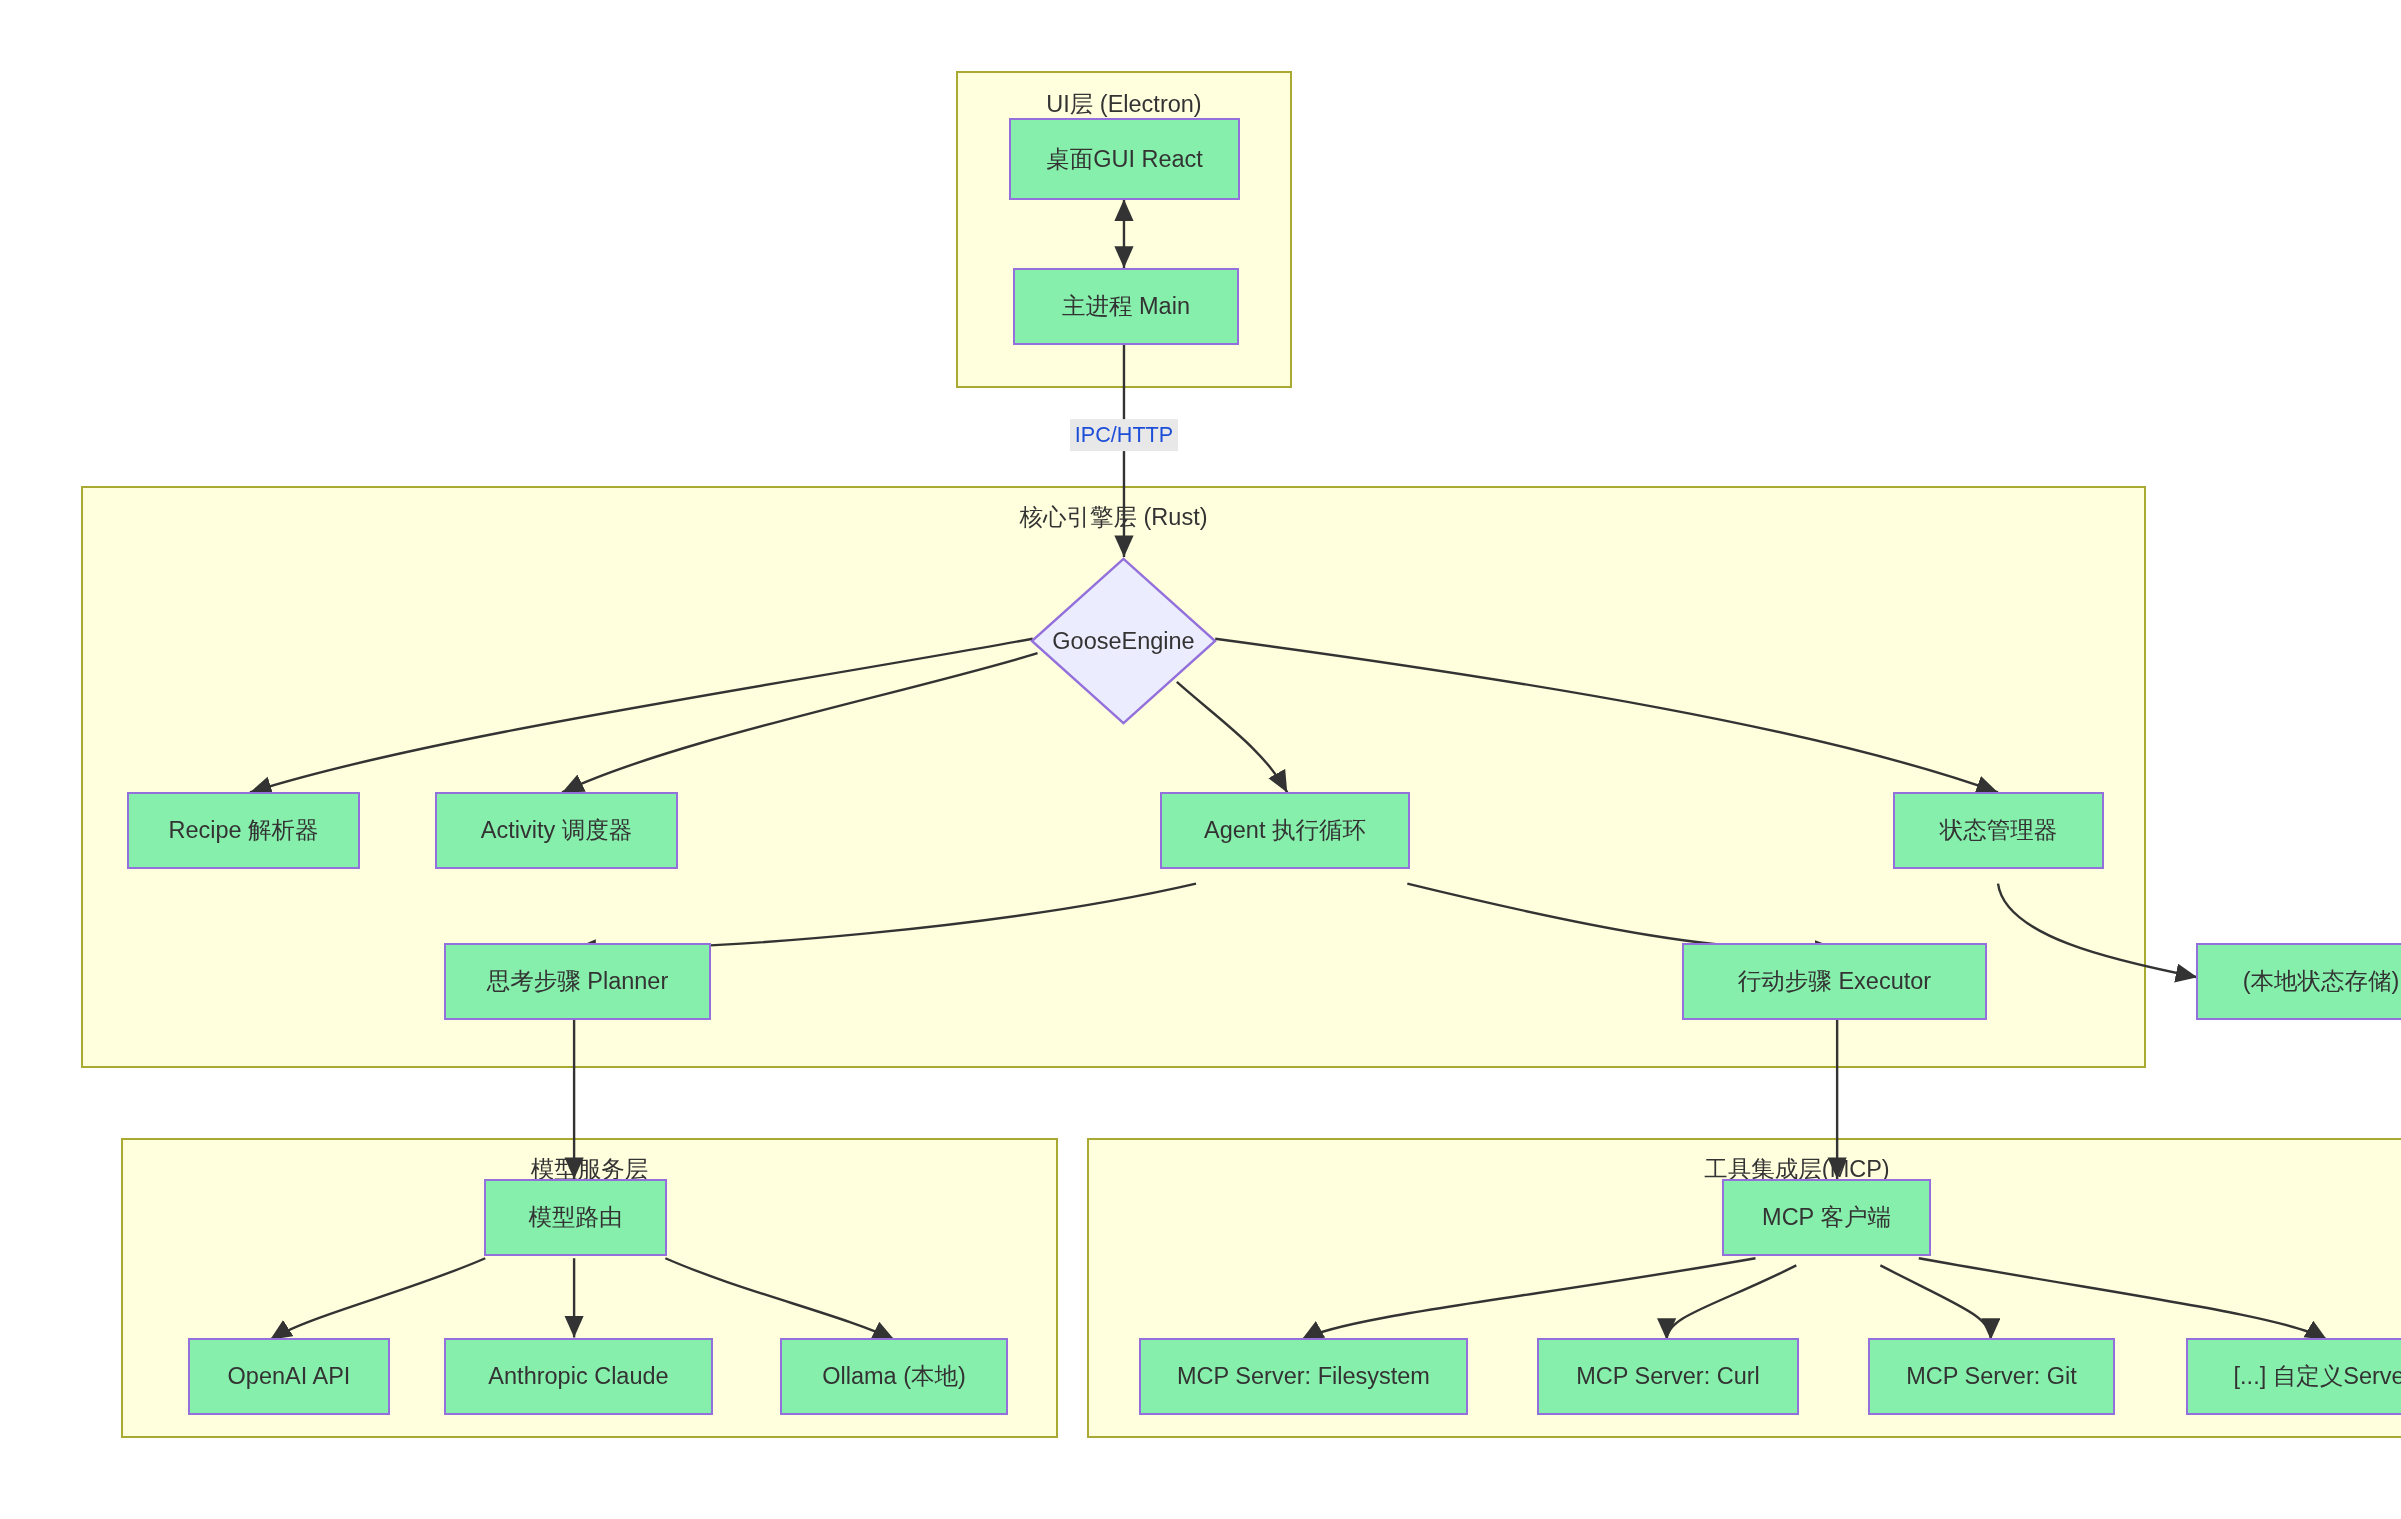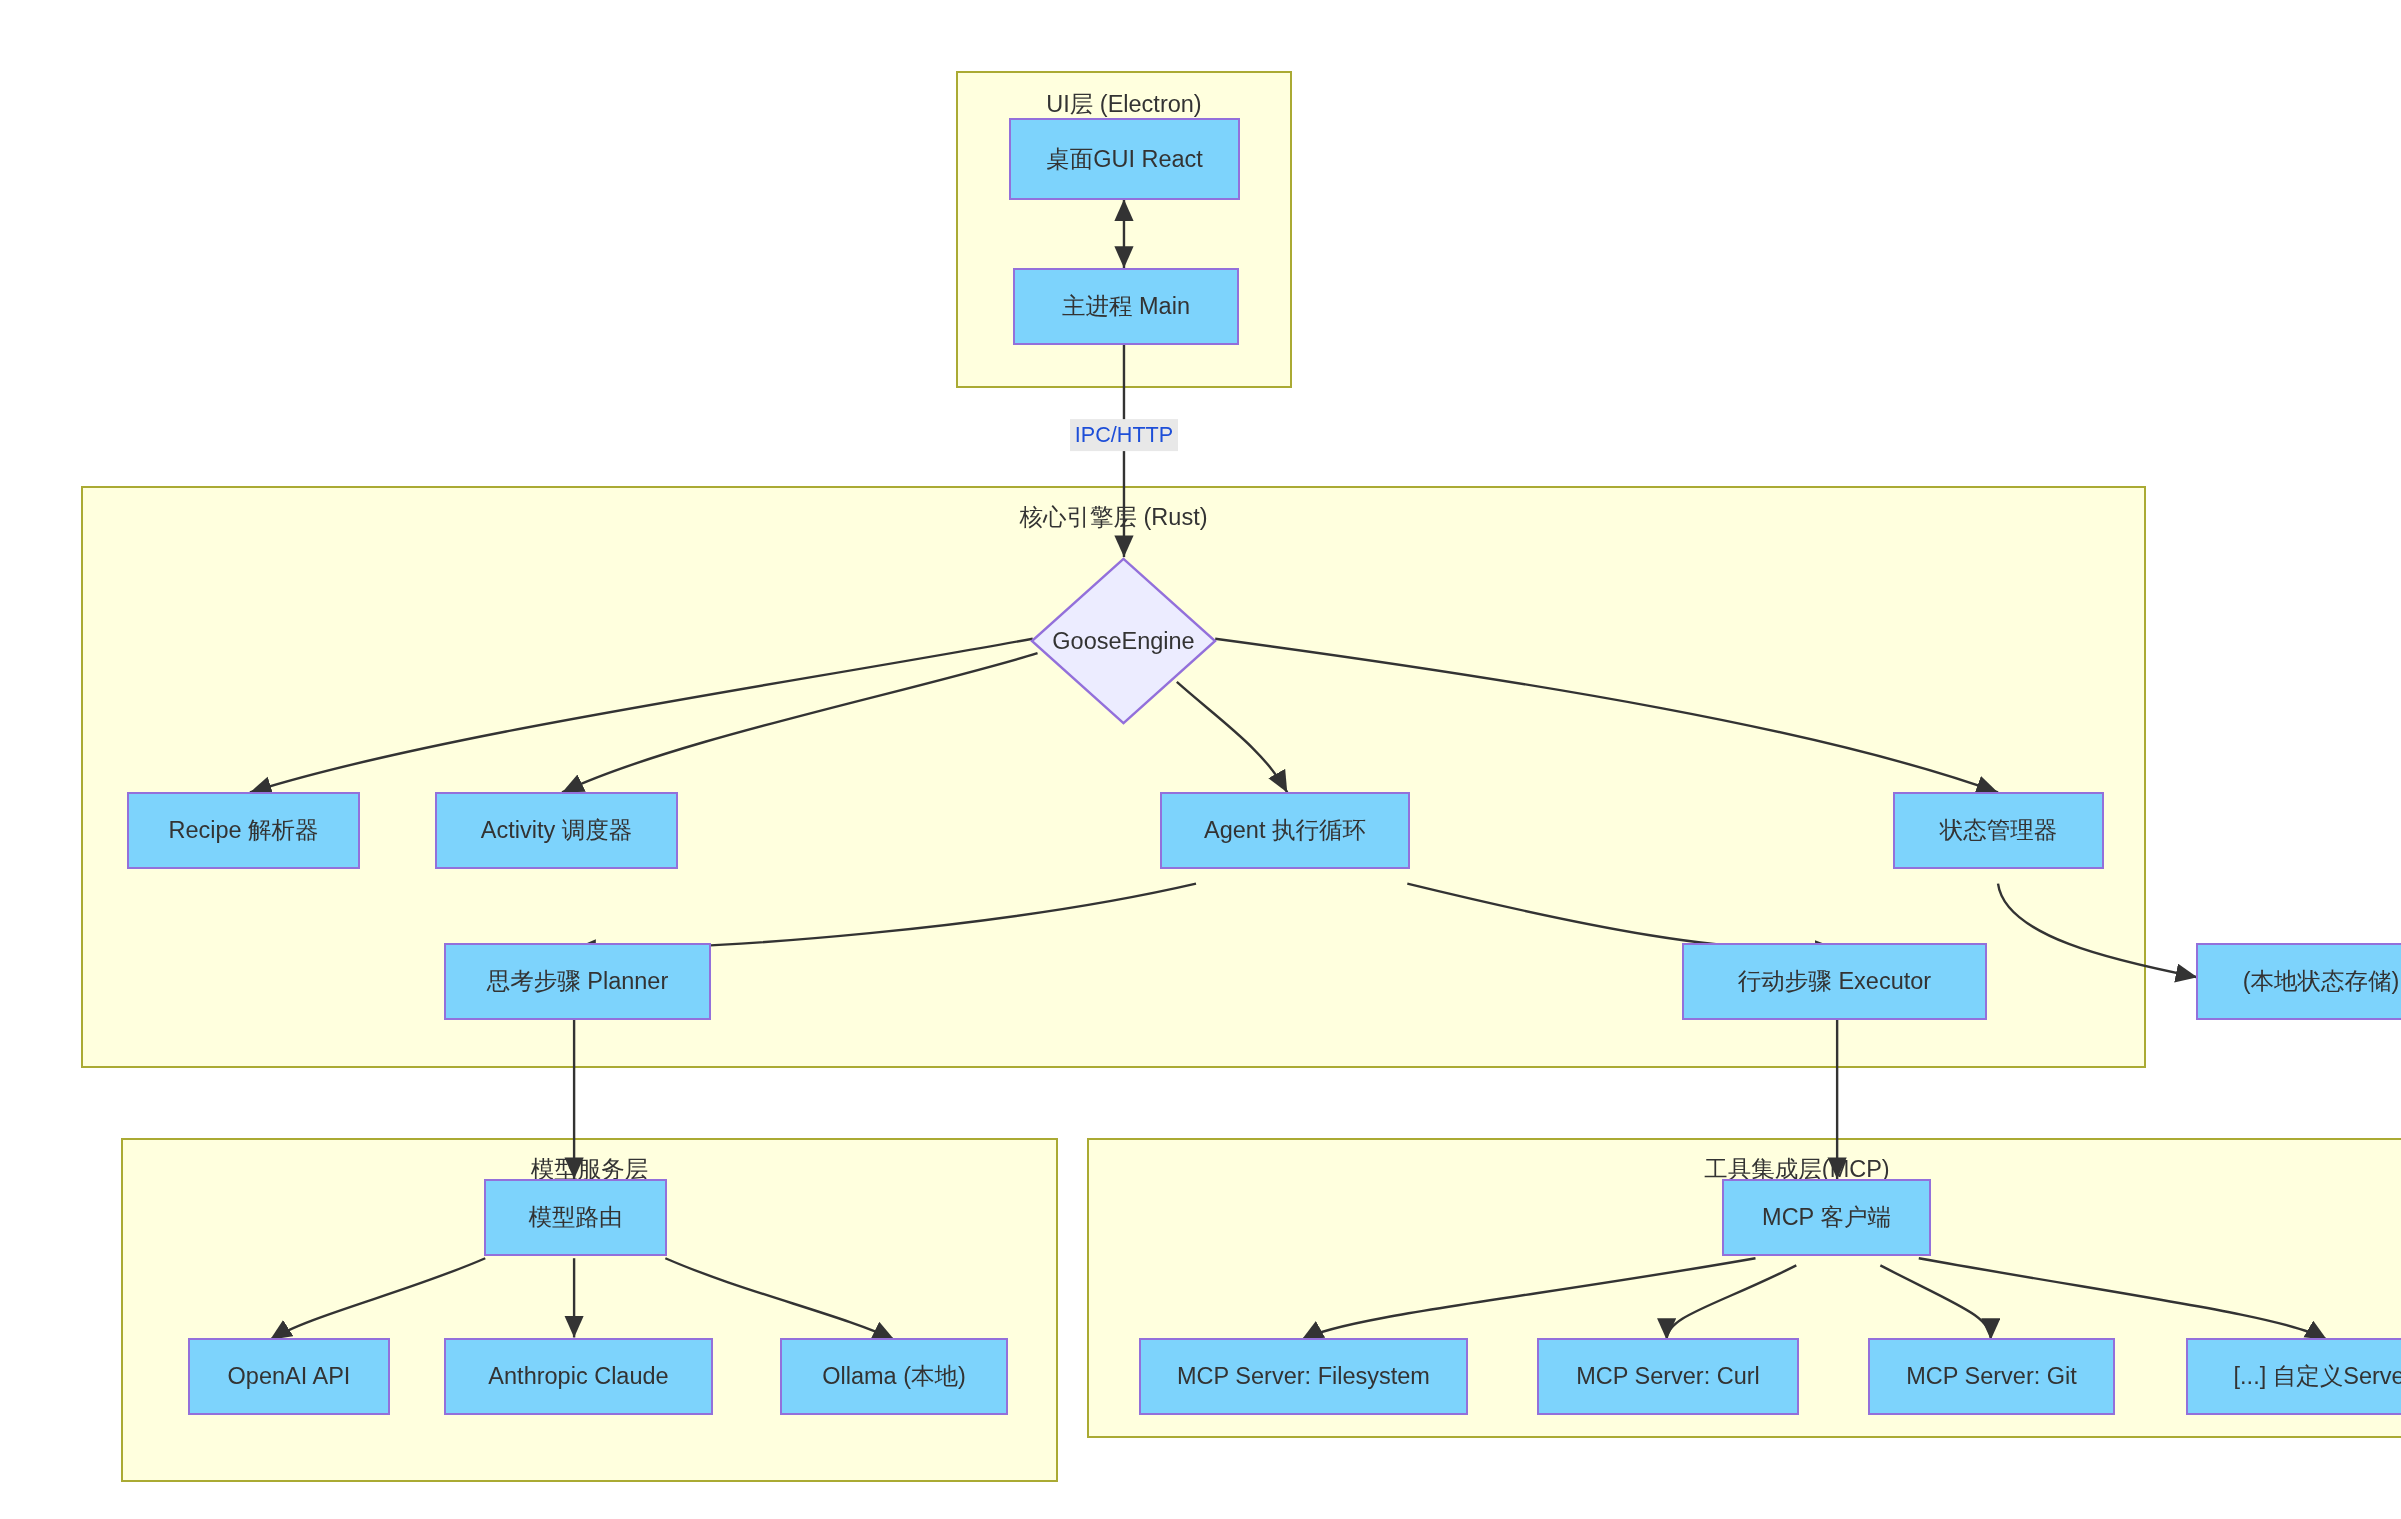--- a/index.html
+++ b/index.html
@@ -35,21 +35,21 @@
     position: absolute;
     left: 0;
     right: 0;
     text-align: center;
     font-size: 23.5px;
     color: #333333;
     white-space: nowrap;
   }
   .node {
     position: absolute;
-    background: #7dd3fc;
+    background: #86efac;
     border: 2.4px solid #9370db;
     box-sizing: border-box;
     display: flex;
     align-items: center;
     justify-content: center;
     font-size: 23.5px;
     color: #333333;
     text-align: center;
     line-height: 1.2;
     white-space: nowrap;
@@ -89,21 +89,21 @@
 <div id="canvas">
 
   <div class="subgraph" style="left:956px; top:71px; width:336px; height:317px;">
     <div class="subgraph-title" style="top:15.4px;">UI层 (Electron)</div>
   </div>
 
   <div class="subgraph" style="left:81px; top:486px; width:2065px; height:582px;">
     <div class="subgraph-title" style="top:13.4px;">核心引擎层 (Rust)</div>
   </div>
 
-  <div class="subgraph" style="left:121px; top:1138px; width:937px; height:344px;">
+  <div class="subgraph" style="left:121px; top:1138px; width:937px; height:300px;">
     <div class="subgraph-title" style="top:13.4px;">模型服务层</div>
   </div>
 
   <div class="subgraph" style="left:1087px; top:1138px; width:1420px; height:300px;">
     <div class="subgraph-title" style="top:13.4px;">工具集成层(MCP)</div>
   </div>
 
   <svg class="layer" viewBox="0 0 5386 3163" xmlns="http://www.w3.org/2000/svg">
     <defs>
       <marker id="arrowEnd" markerWidth="12" markerHeight="12" refX="9" refY="4" orient="auto" markerUnits="strokeWidth">

